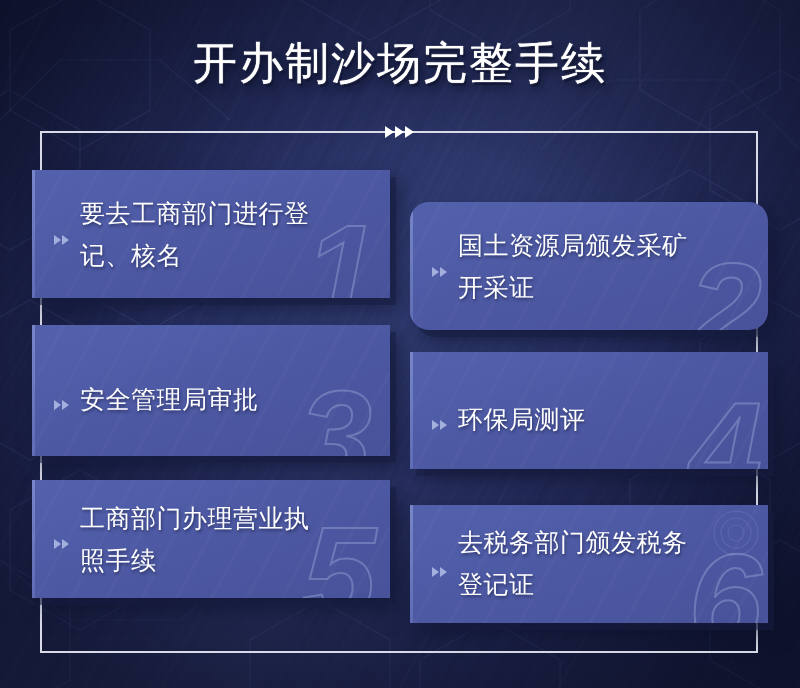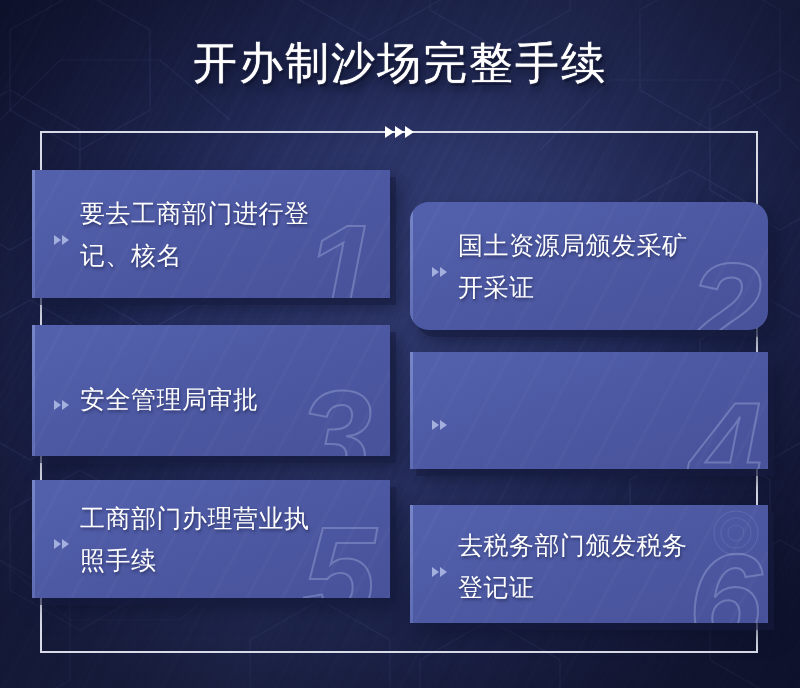--- a/index.html
+++ b/index.html
@@ -199,21 +199,21 @@
   #card1 { left: 32px;  top: 170px; width: 358px; height: 128px; }
   #card2 { left: 410px; top: 202px; width: 358px; height: 128px; border-radius: 19px; }
   #card3 { left: 32px;  top: 325px; width: 358px; height: 131px; }
   #card4 { left: 410px; top: 352px; width: 358px; height: 117px; }
   #card5 { left: 32px;  top: 480px; width: 358px; height: 118px; }
   #card6 { left: 410px; top: 505px; width: 358px; height: 118px; }
 
   #card3 .bullet, #card4 .bullet { margin-top: 29px; }
   #card3 .card-text, #card4 .card-text { margin-top: 17px; }
   #card6 .bullet { margin-top: 16px; }
-  #card6 .card-text { margin-top: 4px; }
+  #card6 .card-text { margin-top: 4px; font-family: Liberation Mono, monospace; }
   #card5 .bullet { margin-top: 10px; }
 
   #card1 .watermark { right: 12px; bottom: -40px; }
   #card2 .watermark { right: 6px;  bottom: -46px; }
   #card3 .watermark { right: 18px; bottom: -48px; }
   #card4 .watermark { right: 6px;  bottom: -46px; }
   #card5 .watermark { right: 14px; bottom: -42px; }
   #card6 .watermark { right: 6px;  bottom: -44px; }
 
   .spiral {
@@ -303,20 +303,21 @@
     </div>
     <div class="watermark">3</div>
   </div>
 
   <div class="card" id="card4">
     <div class="card-inner">
       <span class="bullet">
         <span class="btri"></span>
           <span class="btri"></span>
       </span>
+      <span class="card-text">环保局测评</span>
     </div>
     <div class="watermark">4</div>
   </div>
 
   <div class="card" id="card5">
     <div class="card-inner">
       <span class="bullet">
         <span class="btri"></span>
           <span class="btri"></span>
       </span>

